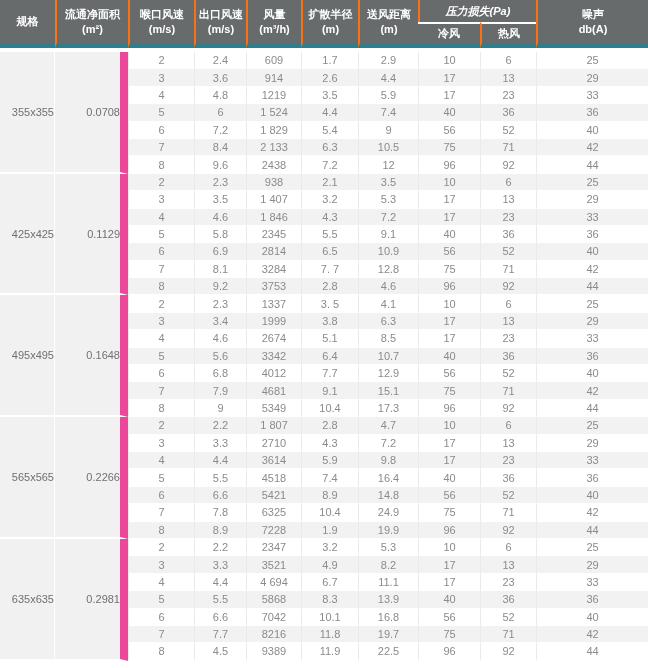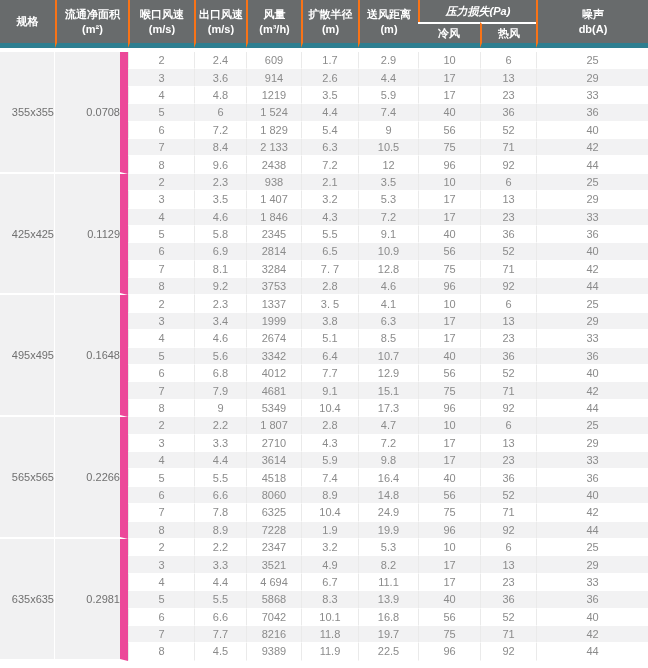--- a/index.html
+++ b/index.html
@@ -397,21 +397,21 @@
           <td>4518</td>
           <td>7.4</td>
           <td>16.4</td>
           <td>40</td>
           <td>36</td>
           <td>36</td>
         </tr>
         <tr class="alt">
           <td>6</td>
           <td>6.6</td>
-          <td>8060</td>
+          <td>5421</td>
           <td>8.9</td>
           <td>14.8</td>
           <td>56</td>
           <td>52</td>
           <td>40</td>
         </tr>
         <tr>
           <td>7</td>
           <td>7.8</td>
           <td>6325</td>

